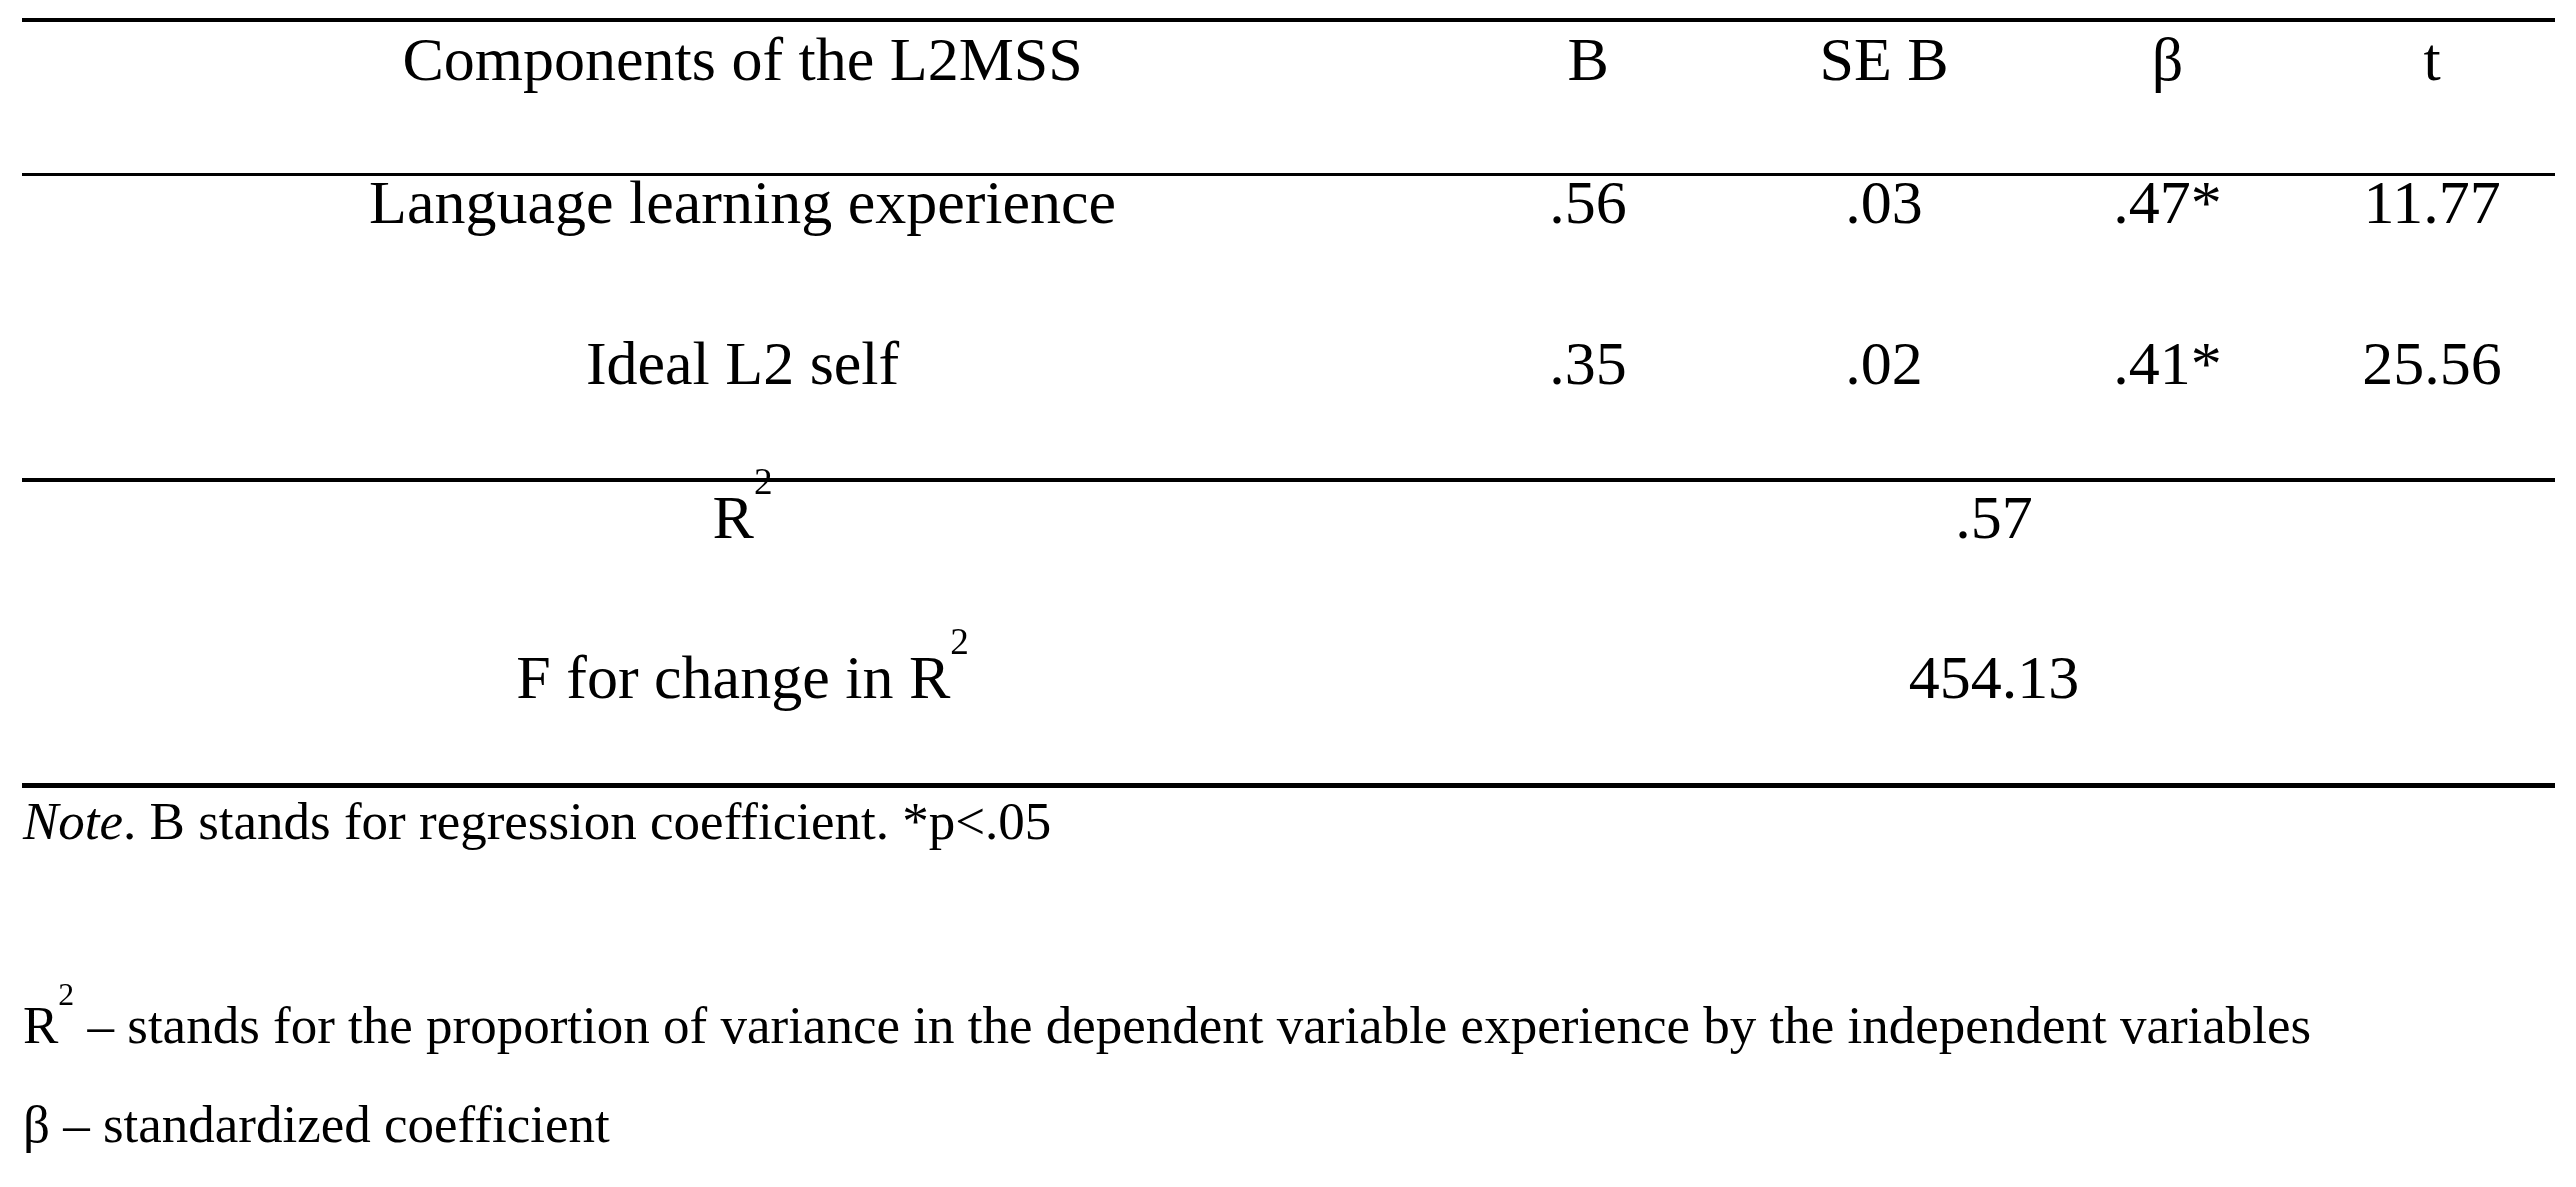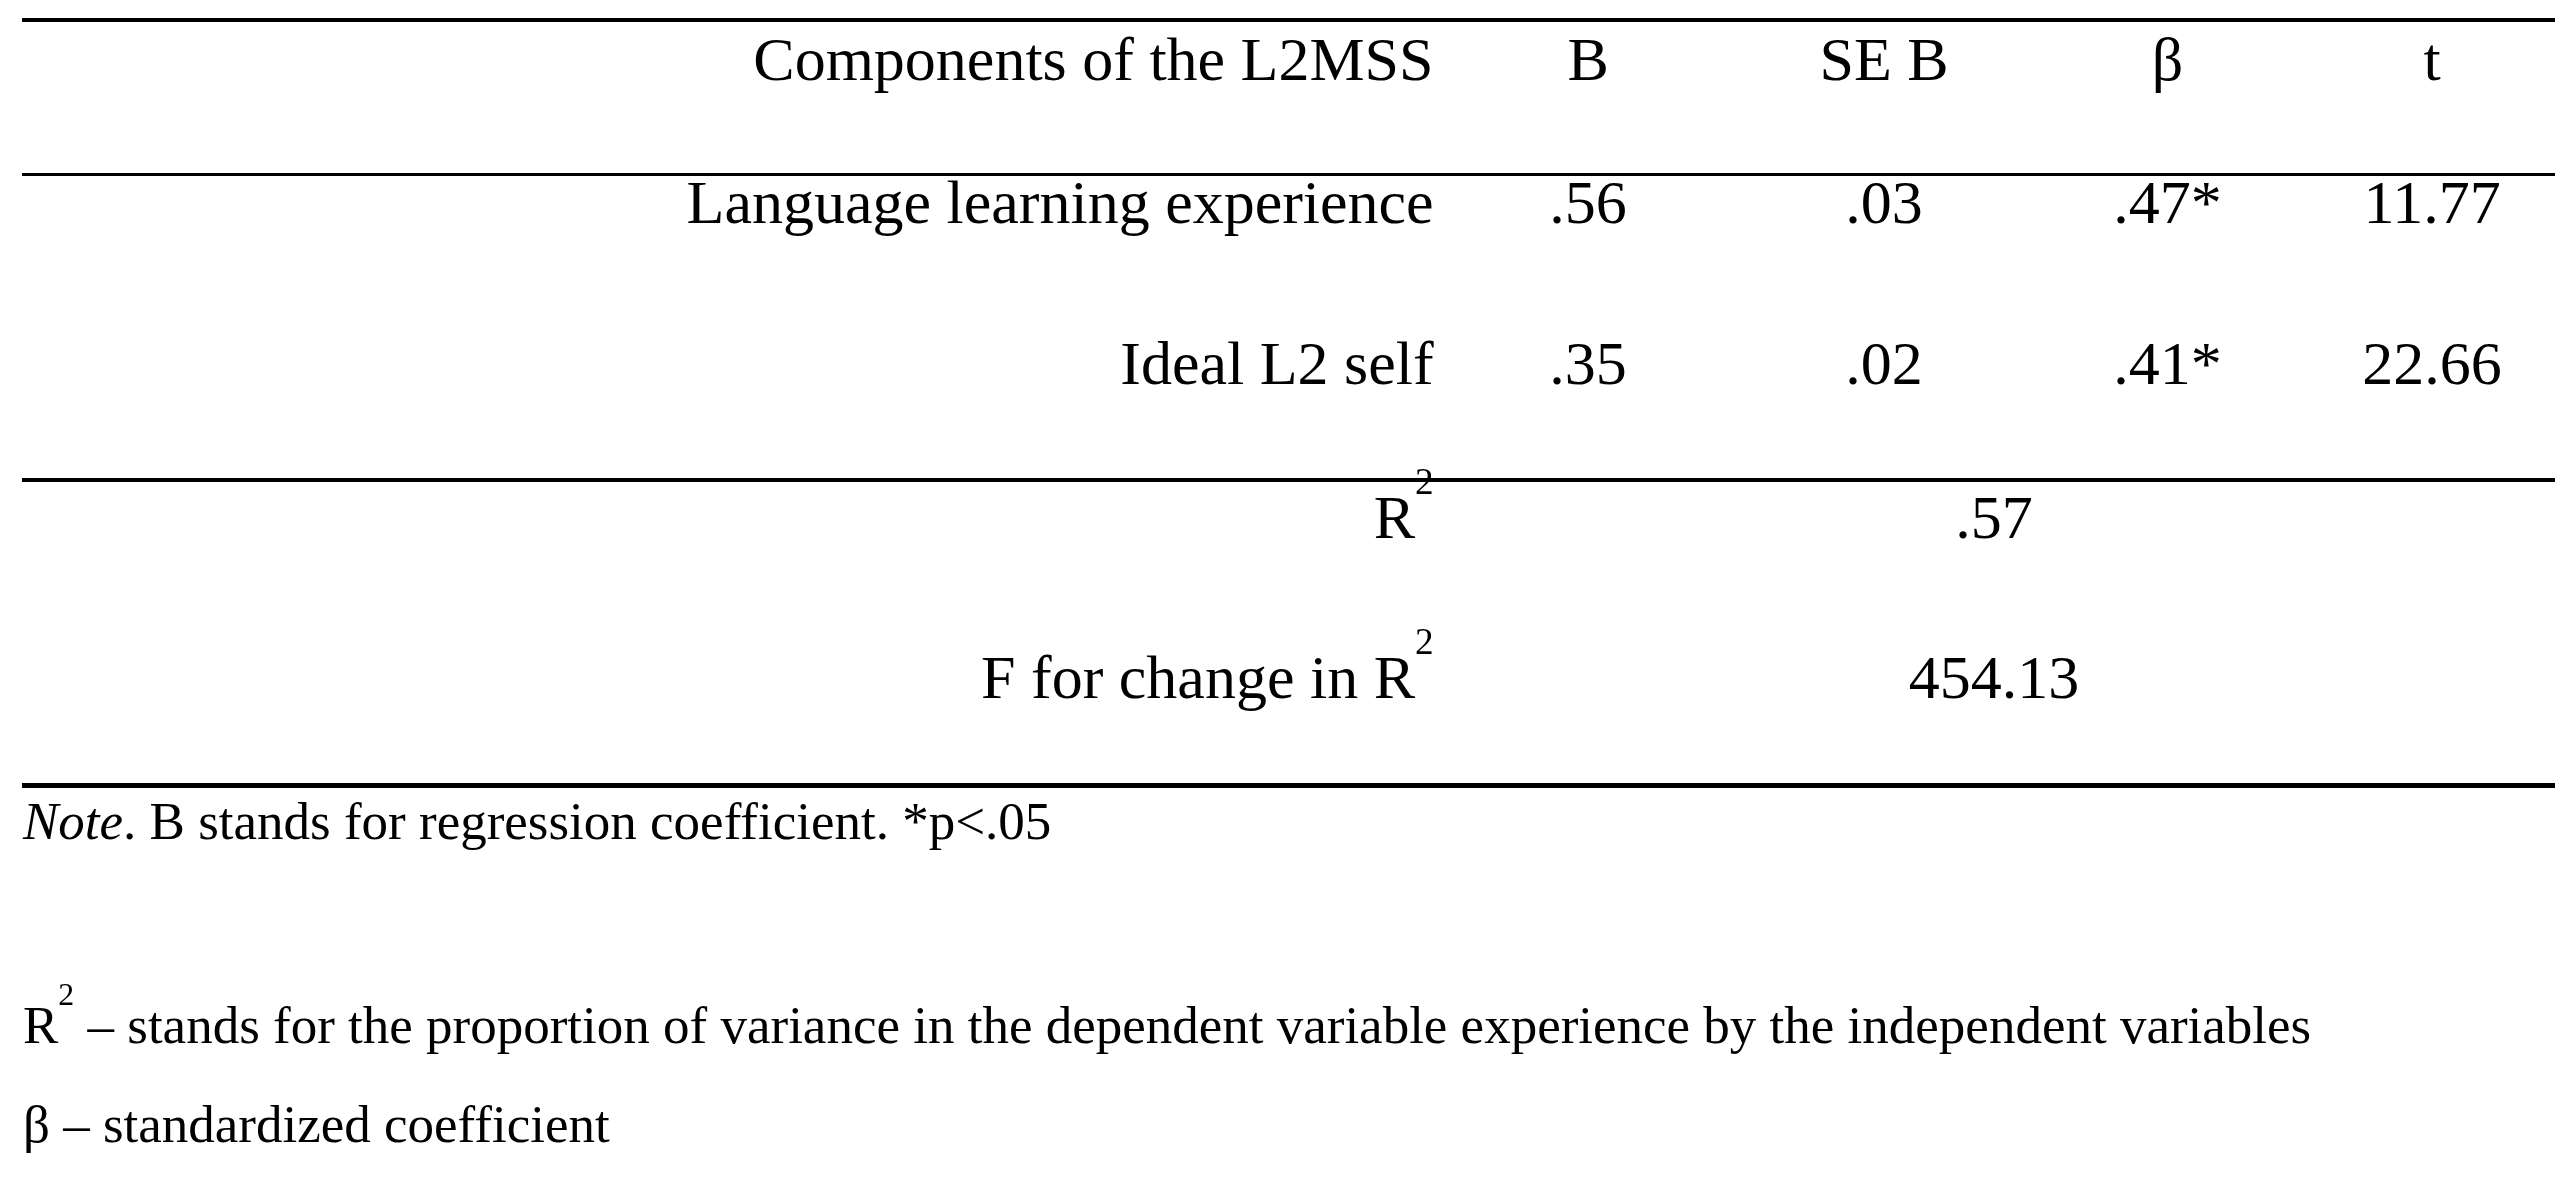--- a/index.html
+++ b/index.html
@@ -34,21 +34,21 @@
     display: flex;
     font-size: 62px;
     line-height: 1;
     white-space: nowrap;
   }
   .cell { flex: none; }
   .label {
     width: 1412px;
     padding-left: 30px;
     box-sizing: border-box;
-    text-align: right;
+    text-align: center;
   }
   .num { text-align: center; }
   .c1 { width: 309px; }
   .c2 { width: 283px; }
   .c3 { width: 284px; }
   .c4 { width: 245px; }
   .span-val {
     width: 1121px;
     text-align: center;
   }
@@ -92,21 +92,21 @@
     <div class="cell num c2">.03</div>
     <div class="cell num c3">.47*</div>
     <div class="cell num c4">11.77</div>
   </div>
 
   <div class="trow" style="top:332px">
     <div class="cell label">Ideal L2 self</div>
     <div class="cell num c1">.35</div>
     <div class="cell num c2">.02</div>
     <div class="cell num c3">.41*</div>
-    <div class="cell num c4">22.66</div>
+    <div class="cell num c4">25.56</div>
   </div>
 
   <div class="trow" style="top:486px">
     <div class="cell label"><span>R</span><sup class="sup">2</sup></div>
     <div class="cell span-val">.57</div>
   </div>
 
   <div class="trow" style="top:646px">
     <div class="cell label"><span>F for change in R</span><sup class="sup">2</sup></div>
     <div class="cell span-val">454.13</div>

